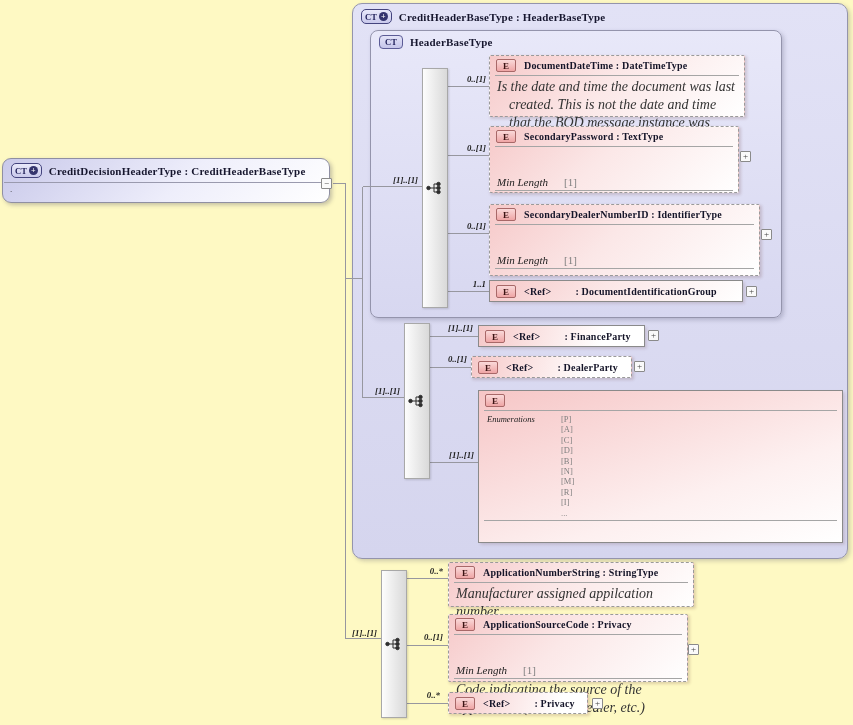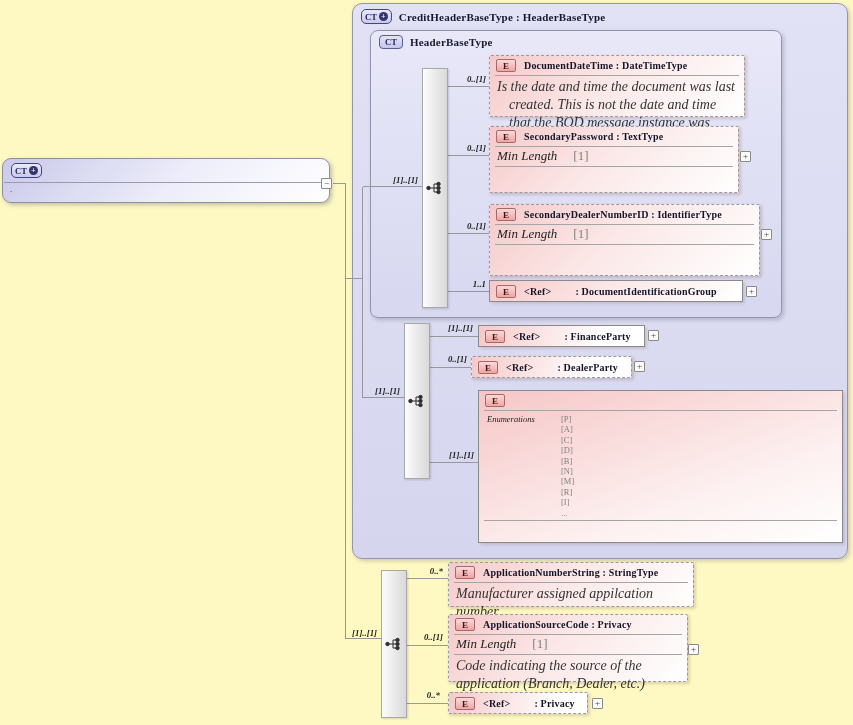--- a/index.html
+++ b/index.html
@@ -62,21 +62,21 @@
   .el-head { display:flex; align-items:center; gap:8px; padding:3px 6px; }
   .el-title { font-size:10px; font-weight:bold; color:#141428; letter-spacing:.2px; white-space:nowrap; }
   .ref-type { margin-left:16px; }
   .badge-e {
     display:inline-flex; align-items:center; justify-content:center; flex:0 0 auto;
     width:20px; height:13px; border:1px solid #a86868; border-radius:2px;
     background:linear-gradient(180deg,#fad9d9,#efa5a5);
     font-size:9px; font-weight:bold; color:#3c1414;
   }
   .sep { border-top:1px solid #a5a5a5; margin:0 5px; }
-  .facet-row { display:flex; align-items:baseline; padding:1px 7px 2px; font-size:13px; }
+  .facet-row { display:flex; align-items:baseline; padding:1px 7px 2px; font-size:11px;margin-top:28px; }
   .facet-label { font-style:italic; color:#222; }
   .facet-value { color:#808080; margin-left:16px; }
   .annot {
     font-size:14px; font-style:italic; color:#333;
     padding:2px 7px 3px; line-height:1.28;
   }
   .annot.hang { padding-left:19px; text-indent:-12px; }
   
   .enum-wrap { display:flex; padding:3px 8px 2px; font-size:8.5px; }
   .enum-label { font-style:italic; color:#222; width:74px; flex:0 0 auto; }
@@ -136,20 +136,21 @@
       <path d="M407 703.5 H448"></path>
     </g>
   </svg>
 
   <div class="root-box">
     <div class="ct-head">
       <span class="badge-ctplus">
         <span>CT</span>
         <span class="ctp-circle">+</span>
       </span>
+      <span class="ct-title">CreditDecisionHeaderType : CreditHeaderBaseType</span>
     </div>
     <div class="root-sep"></div>
     <div class="root-body">.</div>
   </div>
   <div class="minusbox" style="left:321px;top:178px;">−</div>
 
   <div class="grpbar" style="left:422px;top:68px;height:240px;">
     <svg width="18" height="14" viewBox="0 0 18 14">
       <g stroke="#2d2d2d" stroke-width="1" fill="#2d2d2d">
         <circle cx="2.5" cy="7" r="1.7"></circle>

